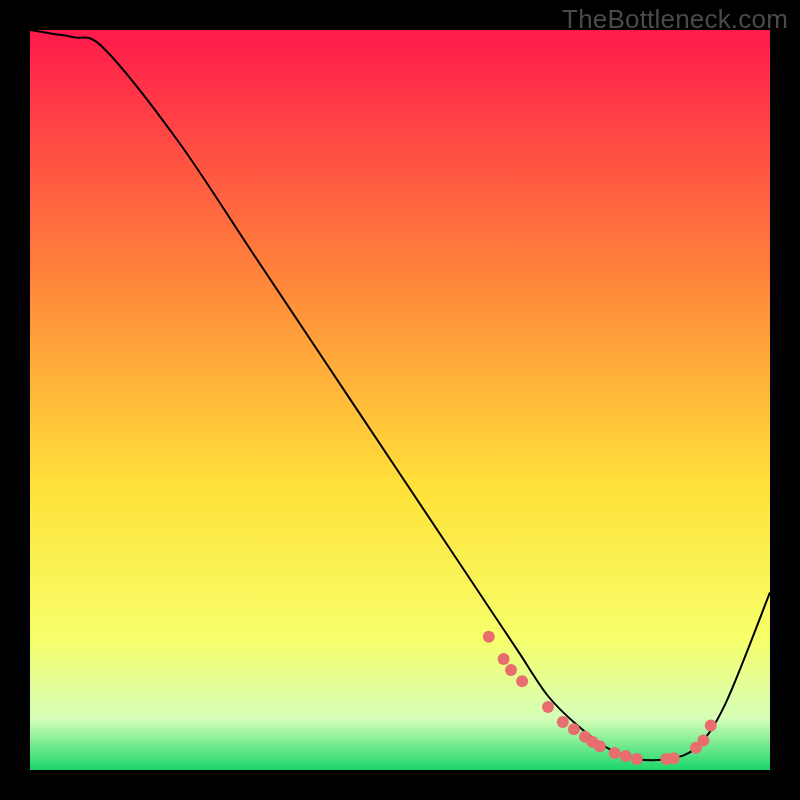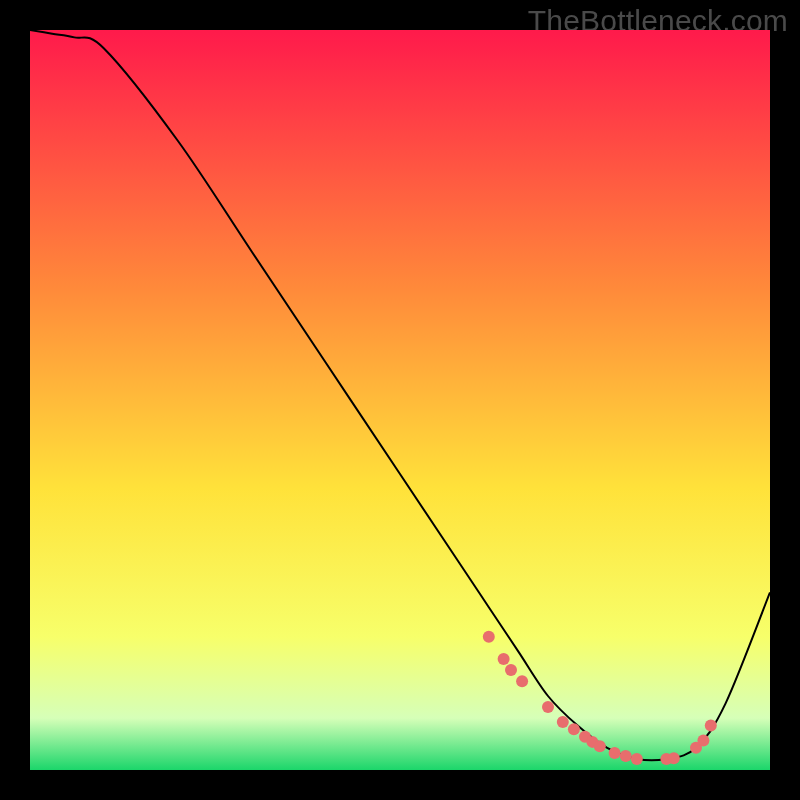--- a/index.html
+++ b/index.html
@@ -15,21 +15,21 @@
     position: relative;
     width: 800px;
     height: 800px;
     background: #000;
   }
   .watermark {
     position: absolute;
     top: 4px;
     right: 12px;
     color: #4a4a4a;
-    font-size: 30px;
+    font-size: 26px;
     font-weight: 500;
     letter-spacing: 0.2px;
     user-select: none;
   }
   .plot {
     position: absolute;
     left: 30px;
     top: 30px;
     width: 740px;
     height: 740px;

